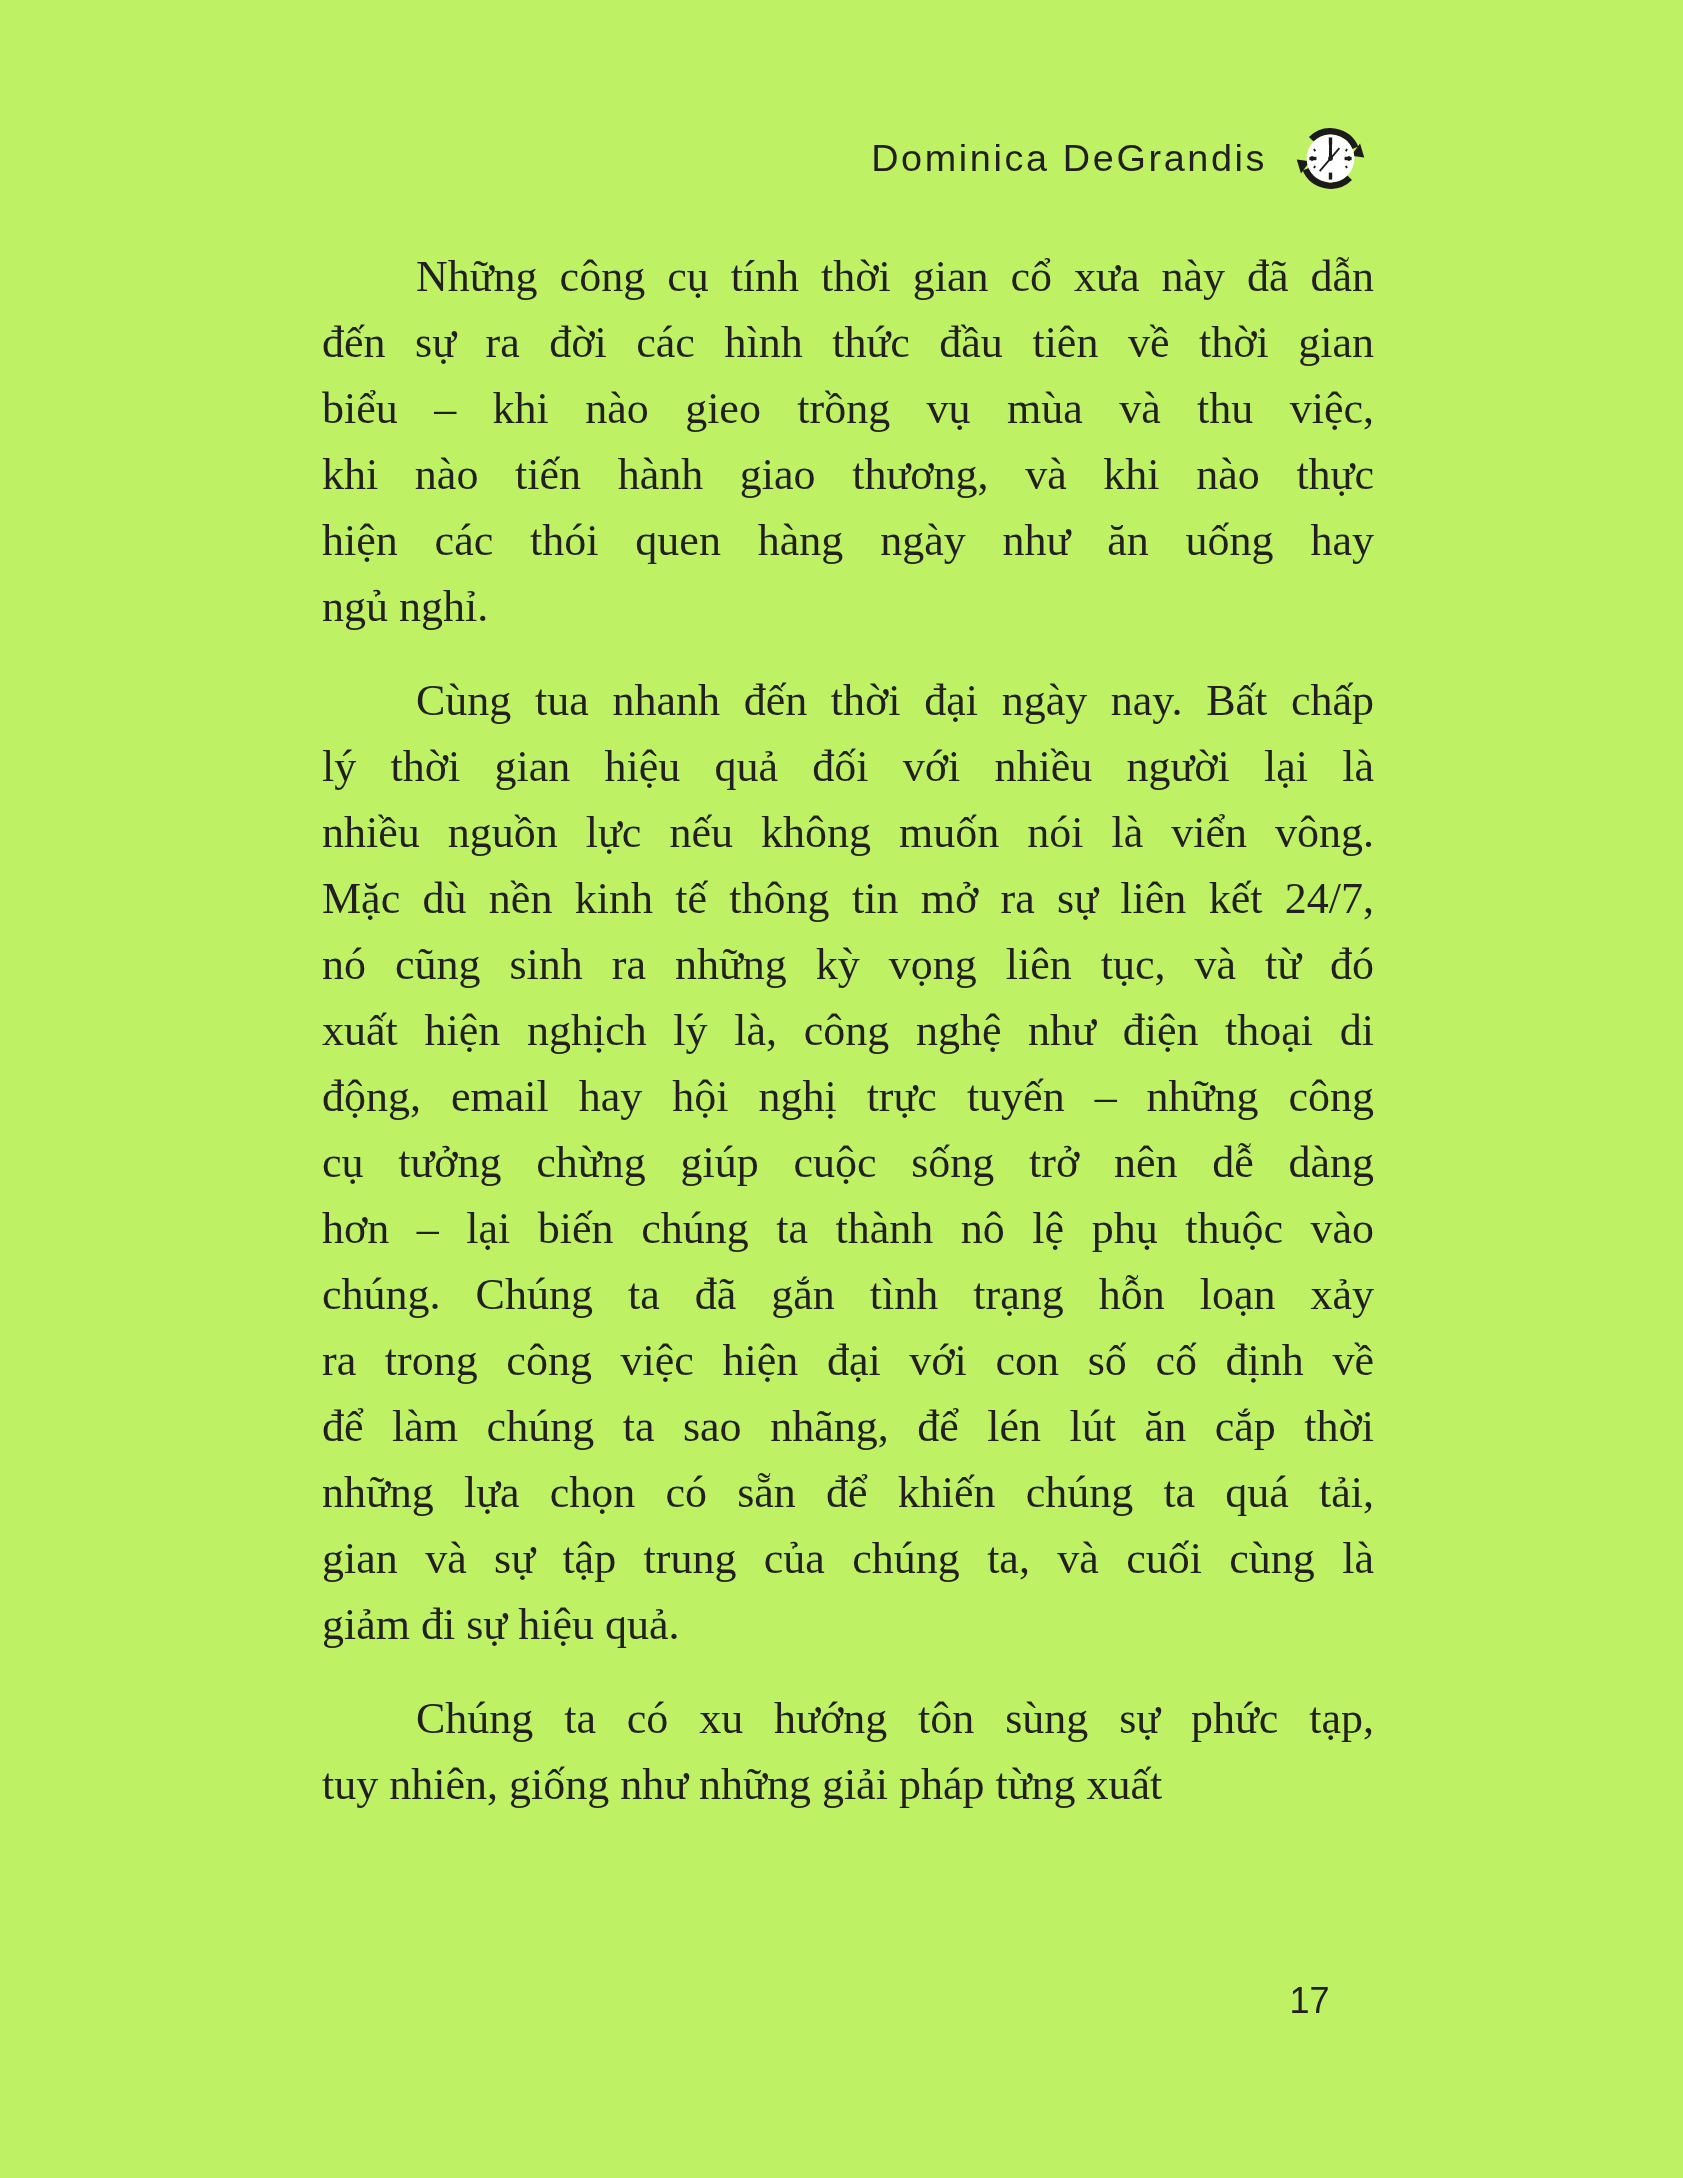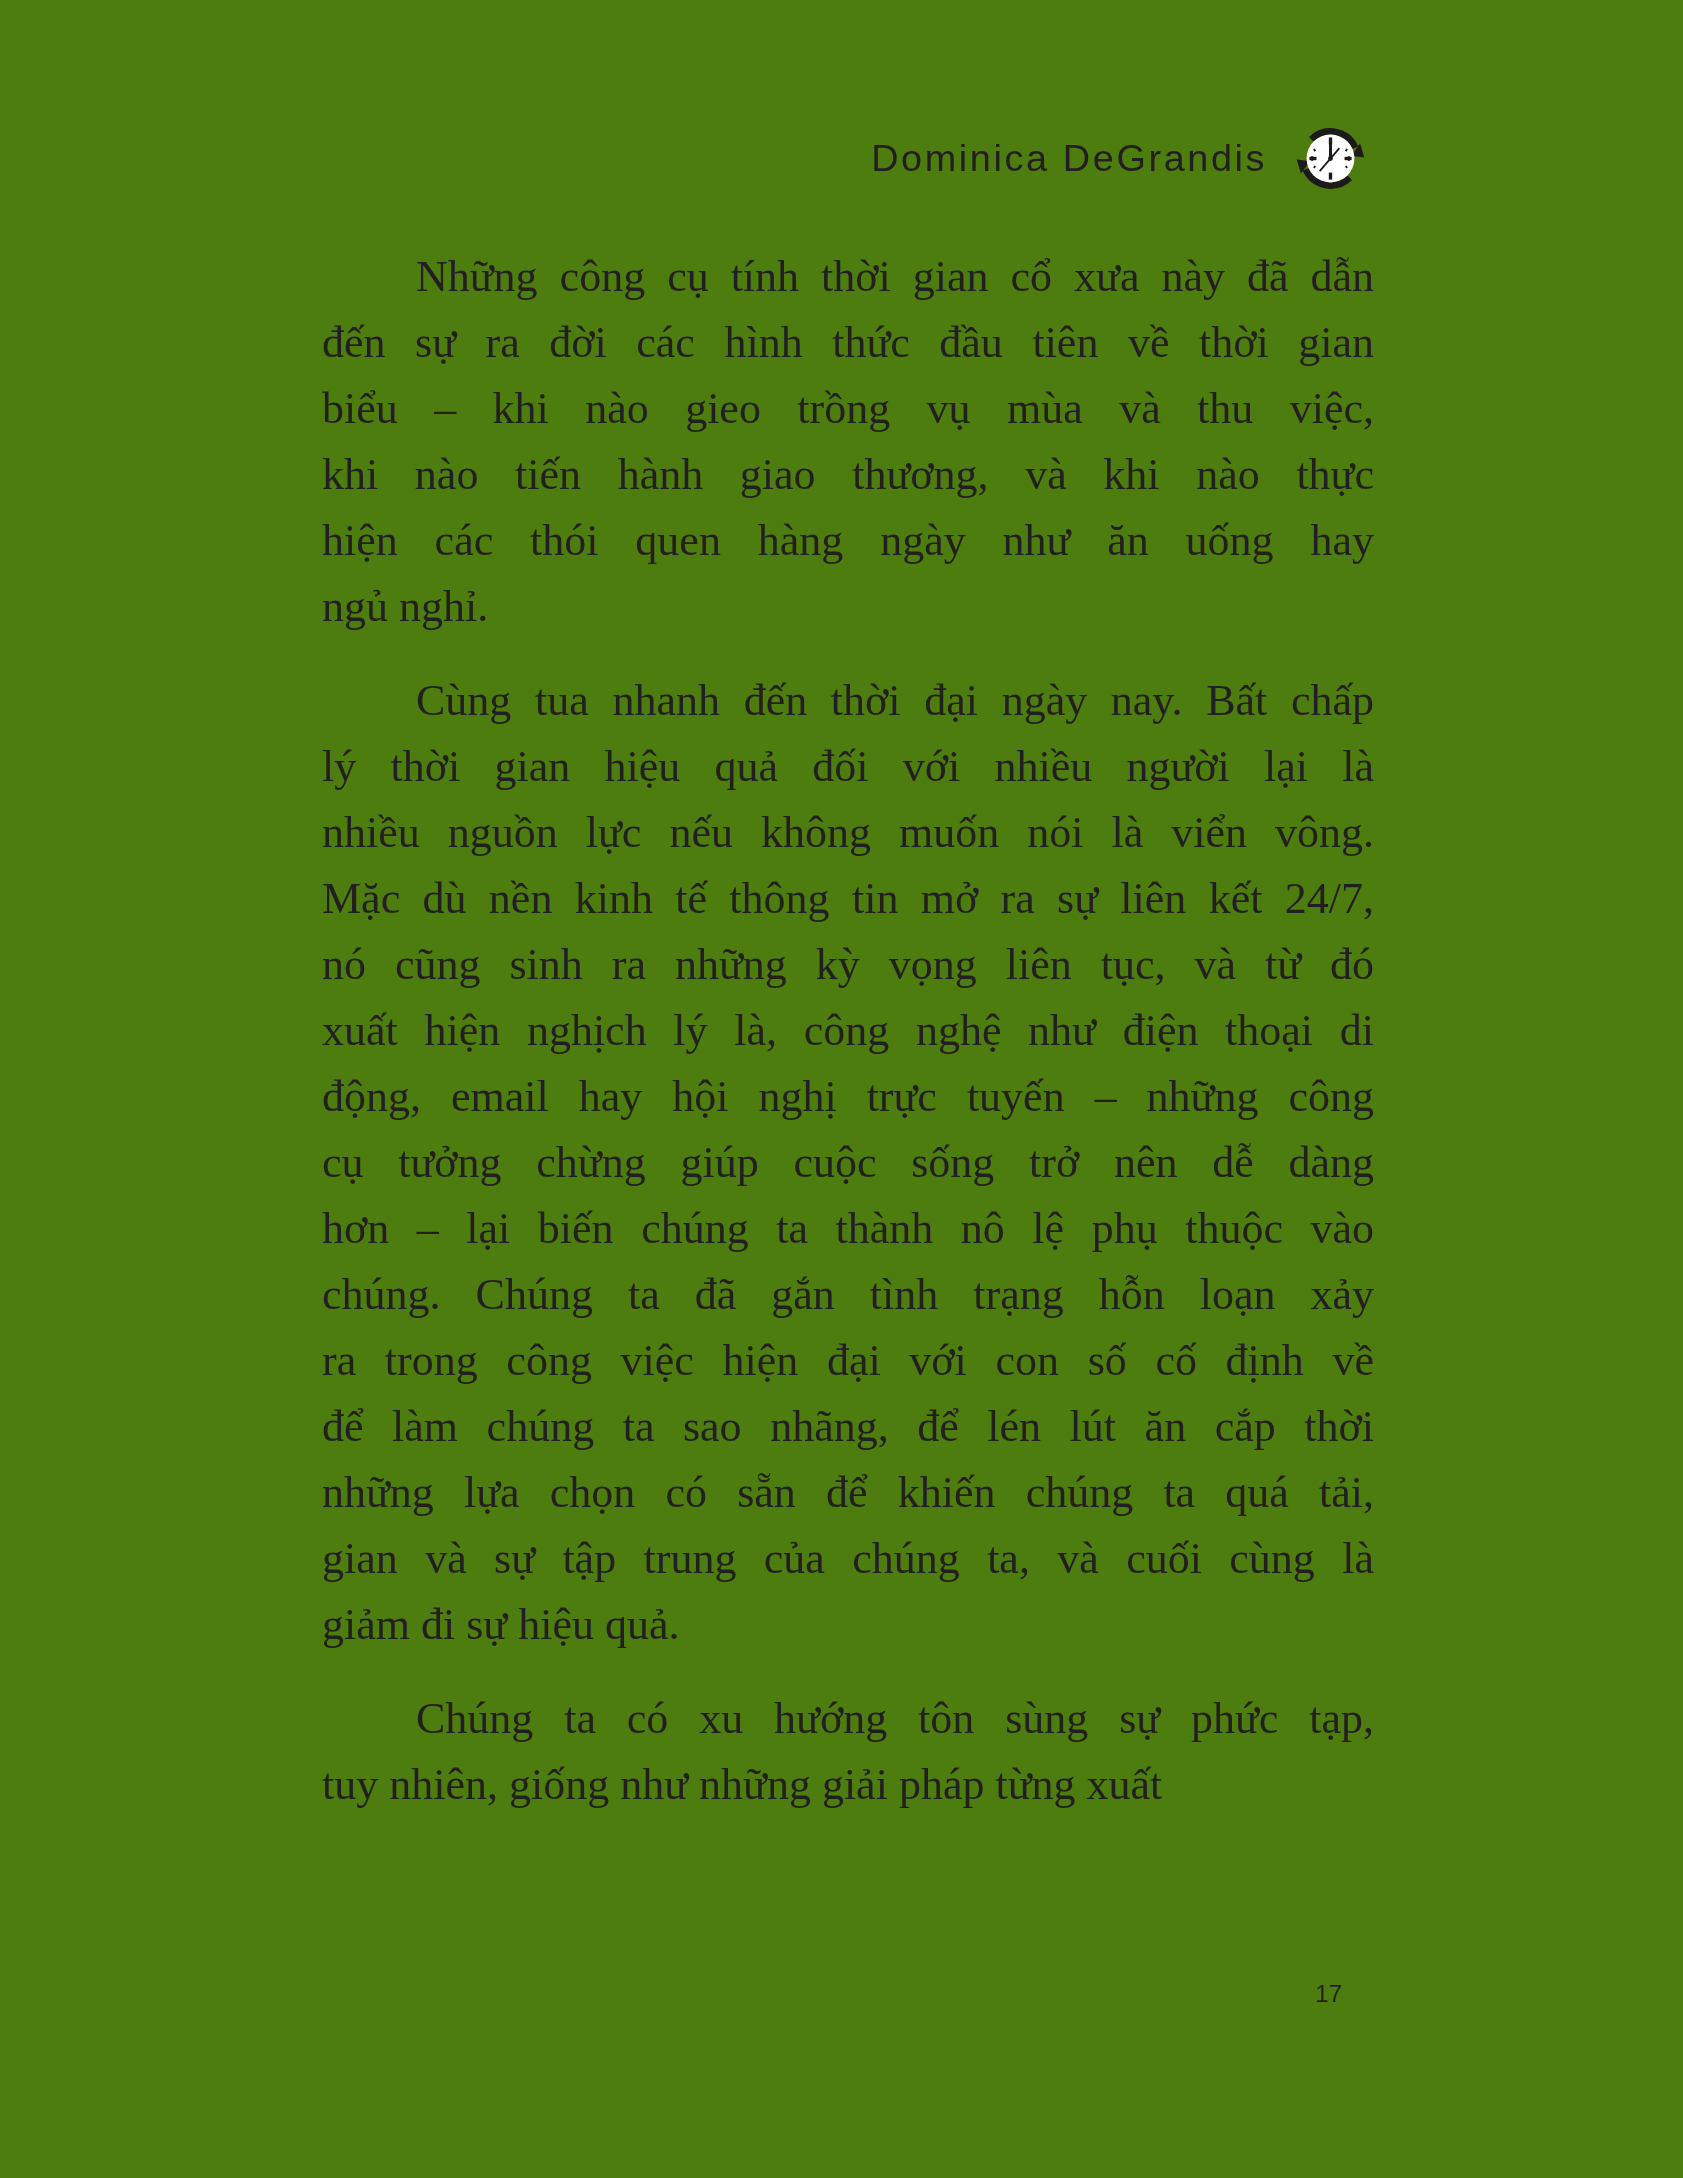--- a/index.html
+++ b/index.html
@@ -1,21 +1,21 @@
 <!DOCTYPE html>
 <html><head>
 <meta charset="utf-8">
 <style>
   html, body { margin: 0; padding: 0; background: #e8e8e8; }
   .page {
     position: relative;
     width: 1683px;
     height: 2178px;
     margin: 0 auto;
-    background: #4d7c0f;
+    background: #bef264;
     color: #231f20;
     font-family: "Liberation Serif", "DejaVu Serif", serif;
     overflow: hidden;
   }
   .page-header {
     position: absolute;
     top: 117px;
     right: 315px;
     display: flex;
     align-items: center;
@@ -49,23 +49,23 @@
     overflow: hidden;
     margin-left: 12px;
   }
   .line.first { padding-left: 94px; }
   .line.last { text-align-last: left; }
   .page-number {
     position: absolute;
     top: 1980px;
     left: 1277px;
     width: 65px;
-    text-align: right;
+    text-align: center;
     font-family: "Liberation Sans", "DejaVu Sans", sans-serif;
-    font-size: 24px;
+    font-size: 36px;
     color: #231f20;
   }
 </style>
 </head>
 <body>
 
 <div class="page">
 
   <div class="page-header">
     <span class="author-name">Dominica DeGrandis</span>

